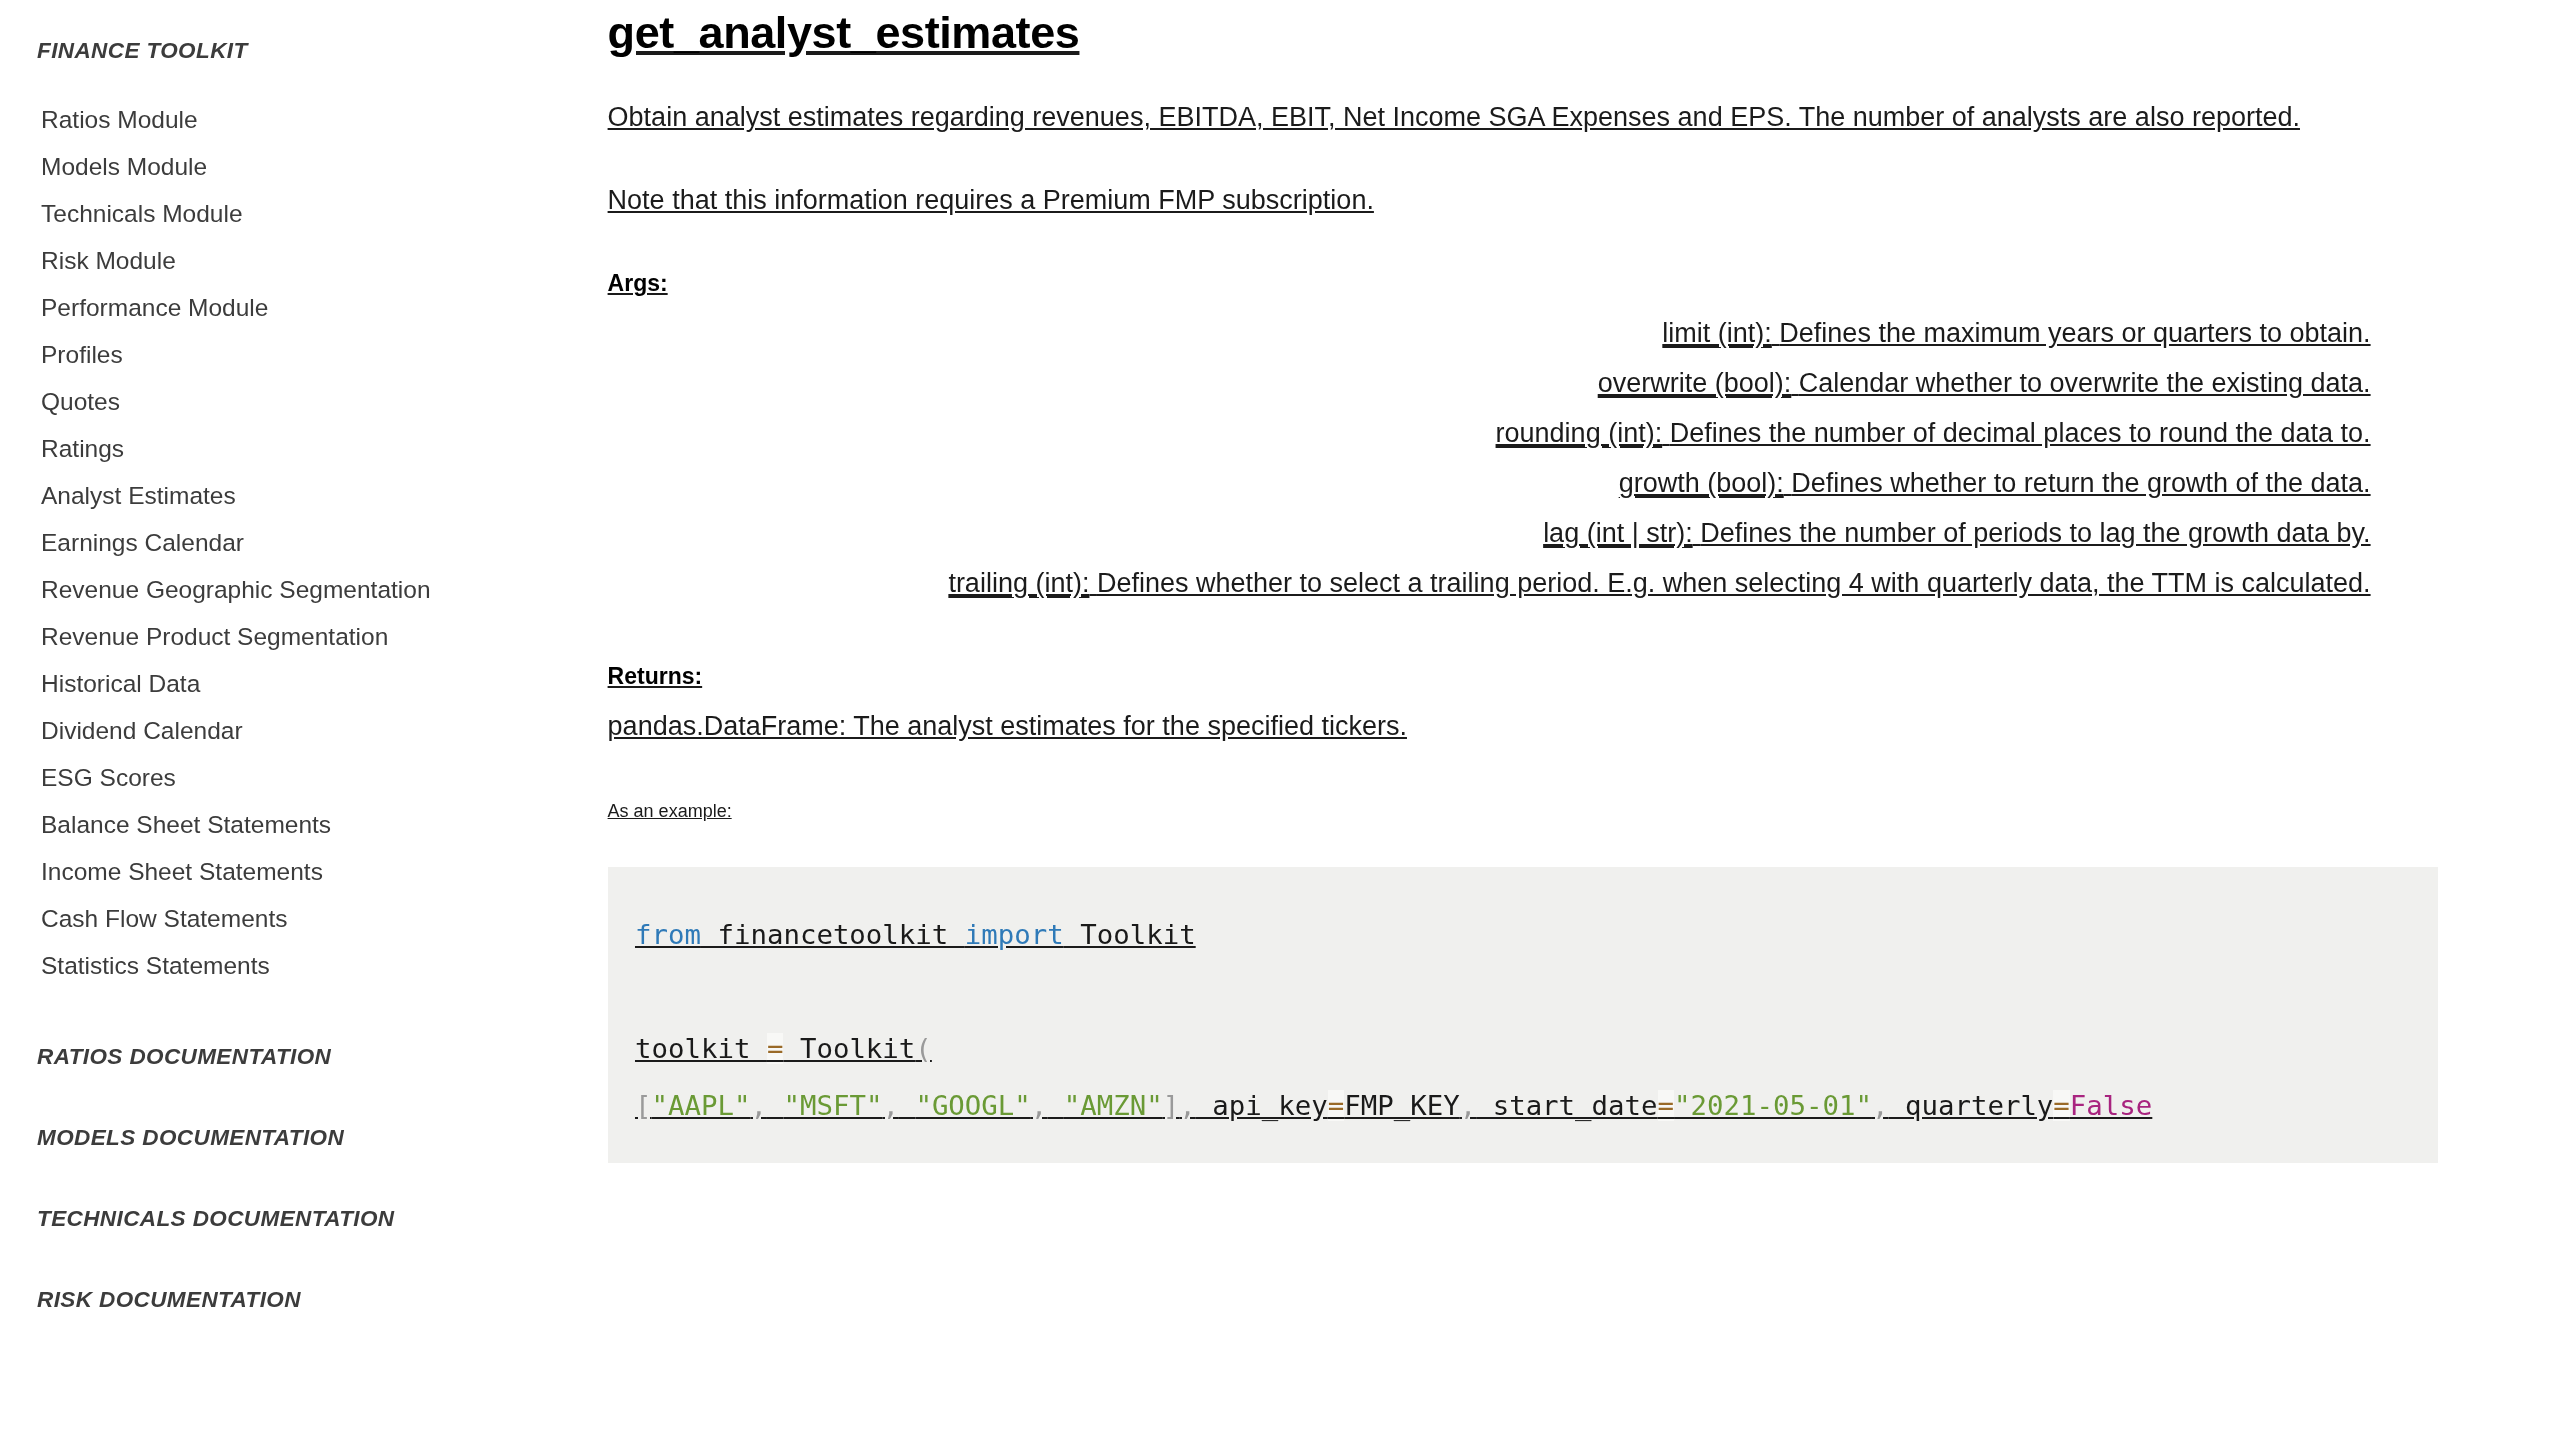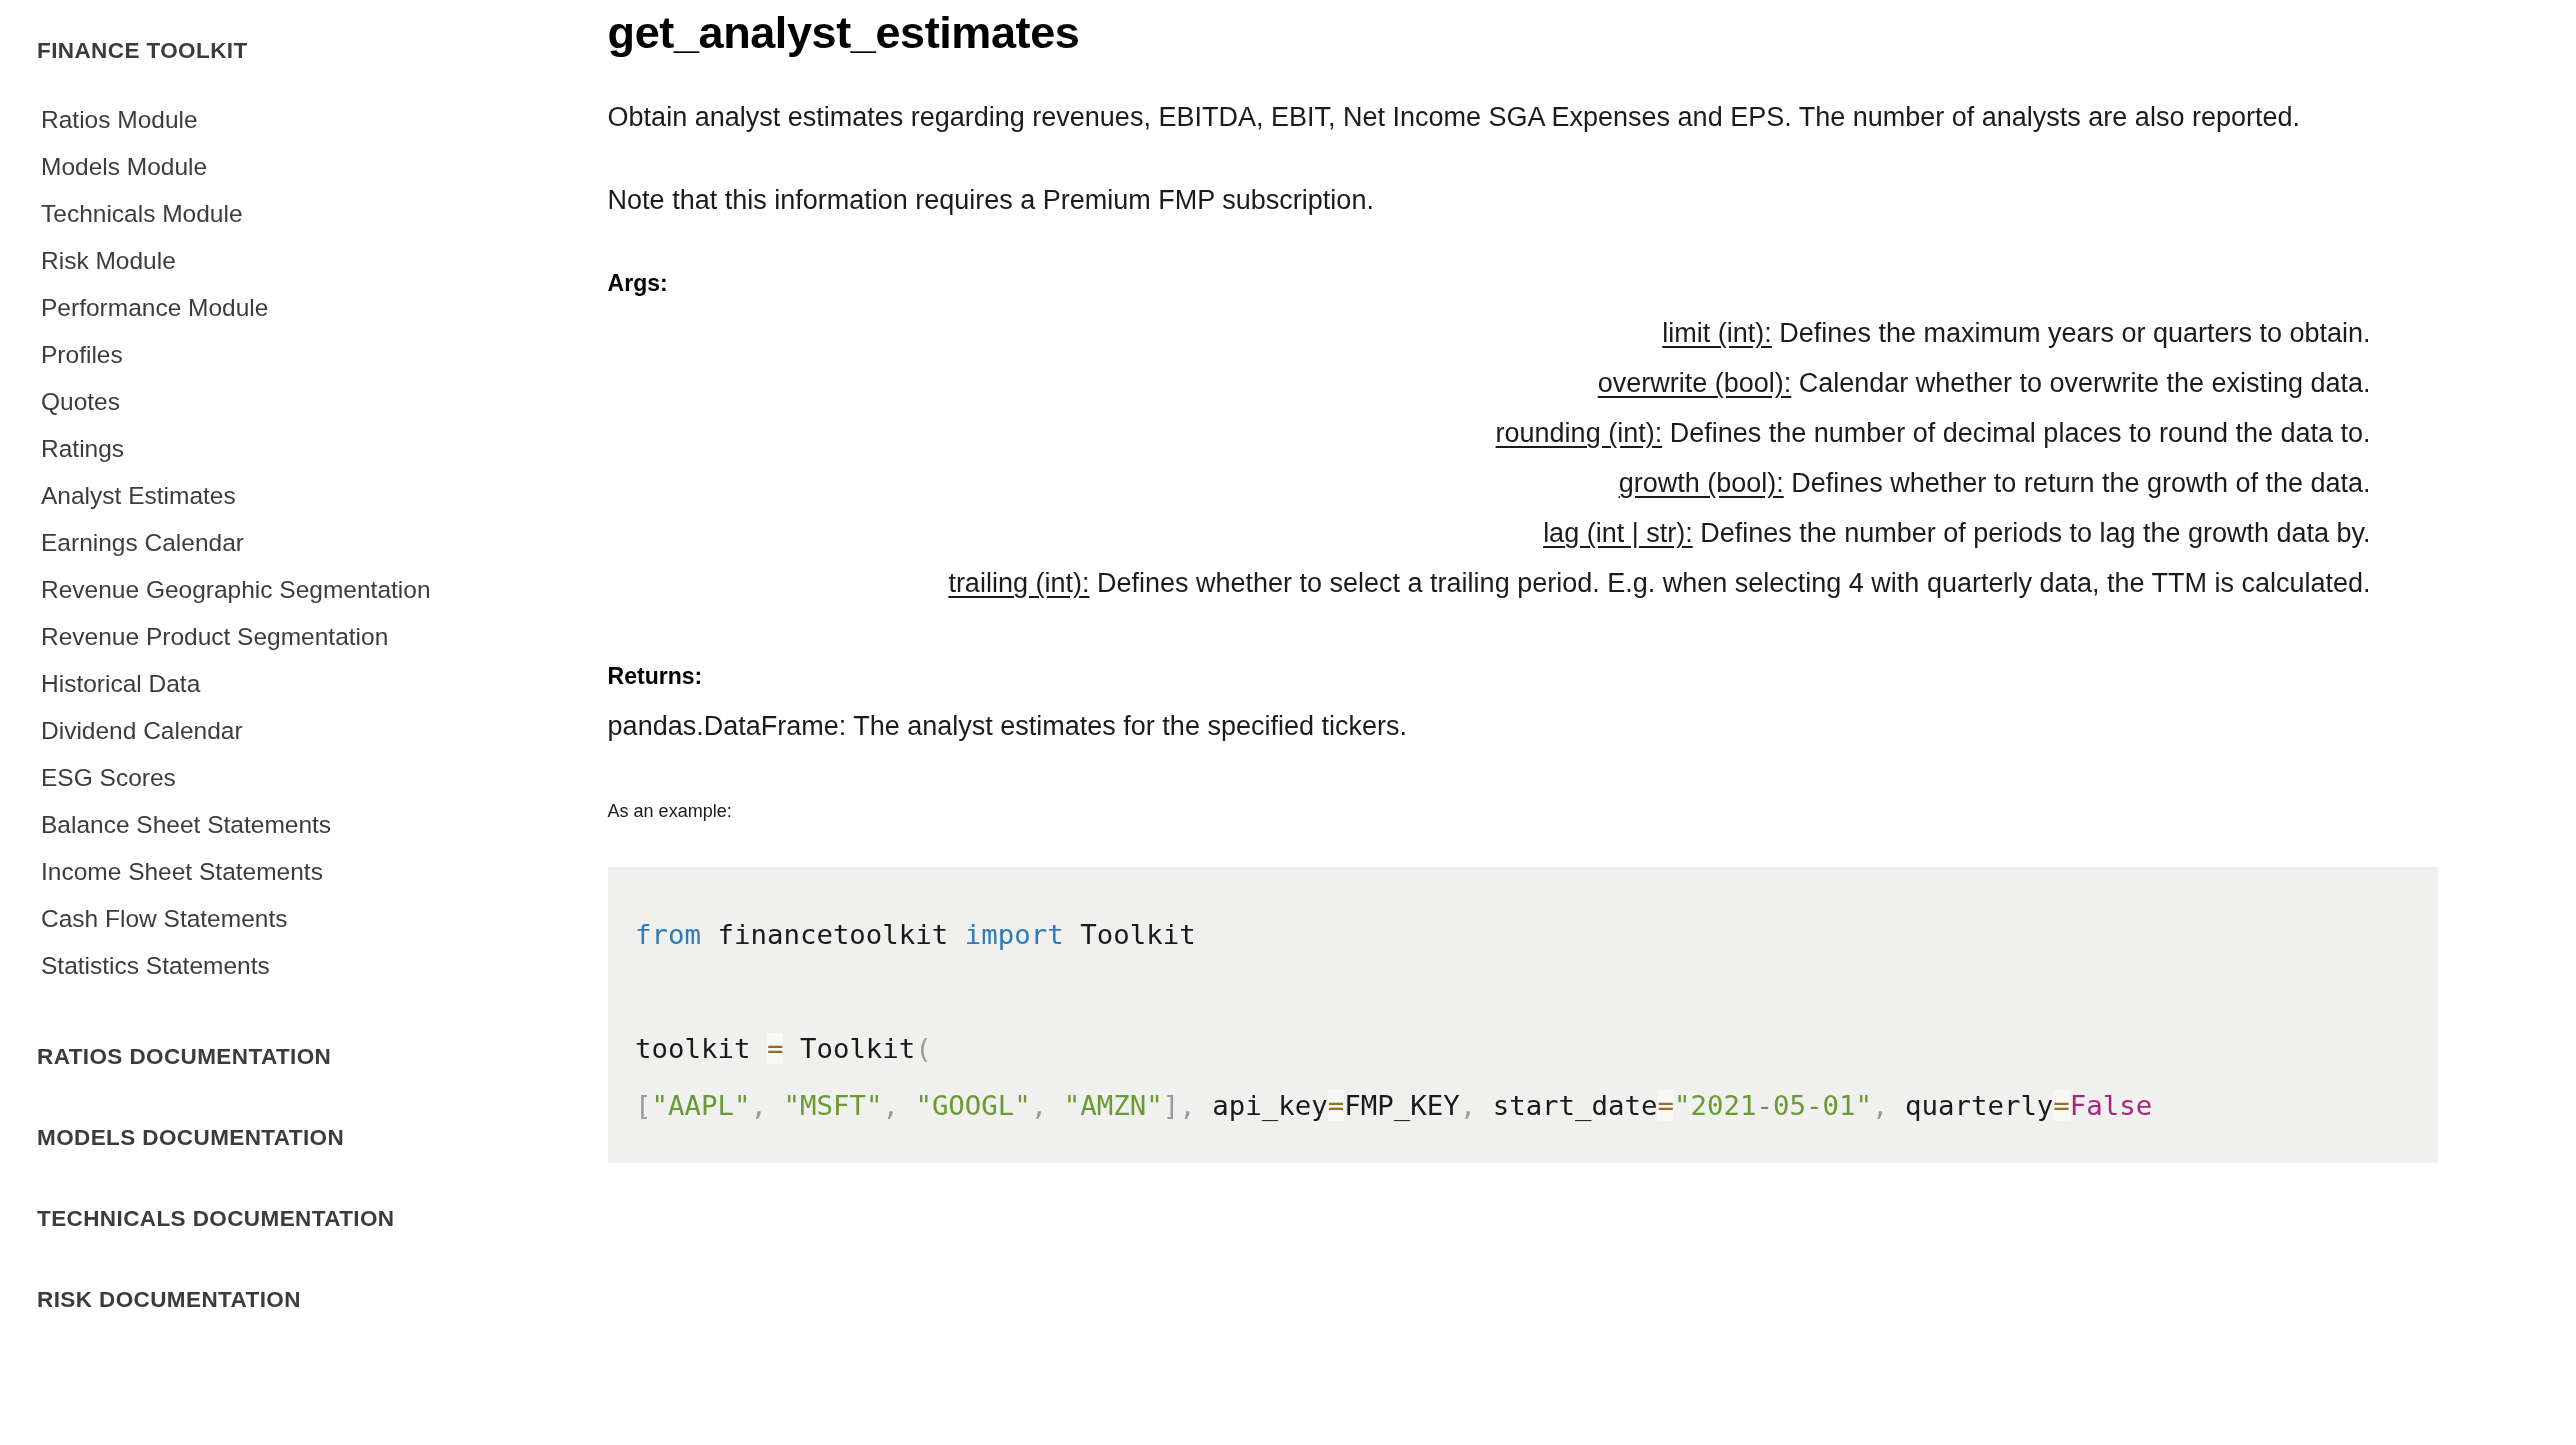--- a/index.html
+++ b/index.html
@@ -32,20 +32,21 @@
     height: 1446px;
     overflow: hidden;
   }
   .sidebar-section-title {
     font-size: 22.5px;
     font-weight: bold;
     letter-spacing: 0.4px;
     color: #3c3c3c;
     margin: 0 0 32px 0;
     line-height: 1.2;
+    font-style: italic;
   }
   .sidebar-section-title.spaced {
     margin-top: 54px;
     margin-bottom: 0;
   }
   .sidebar-nav {
     margin: 4px;
     padding: 0;
     list-style: none;
   }
@@ -57,20 +58,21 @@
     cursor: pointer;
   }
 
   
   .main {
     flex: 1 1 auto;
     padding: 0 118px 0 19.6px;
     height: 1346px;
     overflow: hidden;
     min-width: 0;
+    text-decoration: underline;
   }
   .page-title {
     font-size: 45px;
     font-weight: bold;
     letter-spacing: -0.4px;
     margin: 7.8px 0 35px 0;
     color: #000000;
     line-height: 1.1;
   }
   .para {

